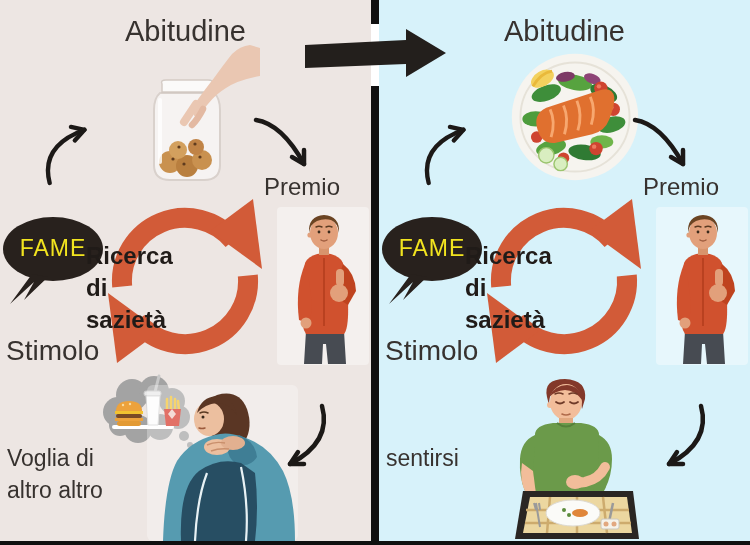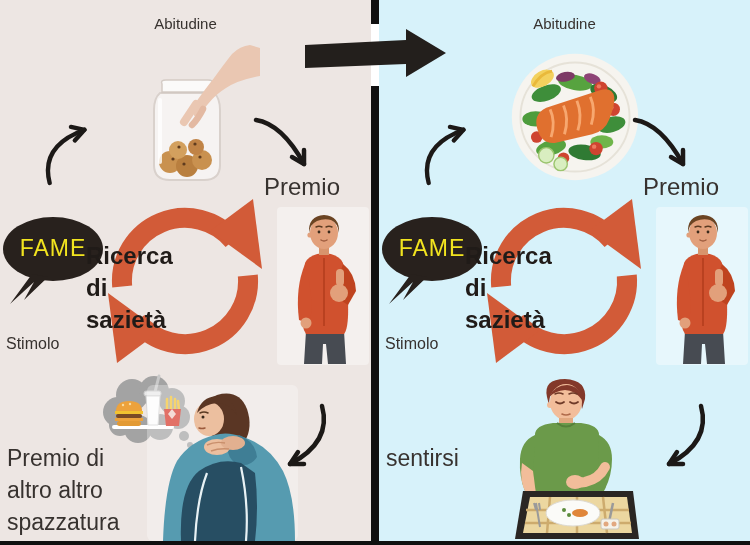--- a/index.html
+++ b/index.html
@@ -13,23 +13,23 @@
 
   .abs { position:absolute; }
 
   
   #divider { position:absolute; left:371px; top:0; width:8px; height:545px; background:var(--divider); z-index:4; }
   #divider-gap { position:absolute; left:0; top:24px; width:8px; height:62px; background:#ffffff; }
   #bottom-bar { position:absolute; left:0; bottom:0; width:750px; height:4px; background:var(--bottom-bar); z-index:6; }
   #transfer-arrow { position:absolute; left:305px; top:27px; width:145px; height:52px; z-index:7; }
 
   
-  .title { left:0; top:15px; width:371px; text-align:center; font-size:15px; color:var(--label-text); }
+  .title { left:0; top:15px; width:371px; text-align:center; font-size:29px; color:var(--label-text); }
   .premio { left:264px; top:173px; width:120px; text-align:left; font-size:24px; color:var(--label-text); }
-  .stimolo { left:6px; top:335px; font-size:16px; color:var(--label-text); }
+  .stimolo { left:6px; top:335px; font-size:28px; color:var(--label-text); }
   .outcome { left:7px; top:442px; width:190px; font-size:23px; line-height:32px; color:var(--label-text); }
   .cycle-text { left:86px; top:240px; width:180px; text-align:left; font-weight:bold;
                 font-size:24px; line-height:32px; color:var(--cycle-text); }
 
   
   .fame { left:2px; top:216px; width:102px; height:92px; }
   .fame svg { position:absolute; left:0; top:0; width:102px; height:92px; }
   .fame-text { position:absolute; left:0; top:19px; width:102px; text-align:center;
                font-weight:normal; font-size:23px; letter-spacing:1px; color:var(--fame-text); }
 
@@ -277,23 +277,22 @@
     <svg class="abs cloud" viewBox="0 0 98 80">
         <use href="#thought-cloud"></use>
       </svg>
     <svg class="abs sadman" viewBox="0 0 155 160">
         <use href="#craving-man"></use>
       </svg>
     <svg class="abs arr-c" viewBox="0 0 58 74">
         <use href="#arrow-c"></use>
       </svg>
     <div class="abs outcome">
-      <div>Premio di</div>
+      <div>Voglia di</div>
       <div>altro altro</div>
-      <div>spazzatura</div>
     </div>
   </div>
 
   <div class="panel" id="panel-right">
     <div class="abs title">Abitudine</div>
     <svg class="abs salad" viewBox="0 0 140 140">
         <use href="#salad-plate"></use>
       </svg>
     <svg class="abs arr-a" viewBox="0 0 60 68">
         <use href="#arrow-a"></use>

